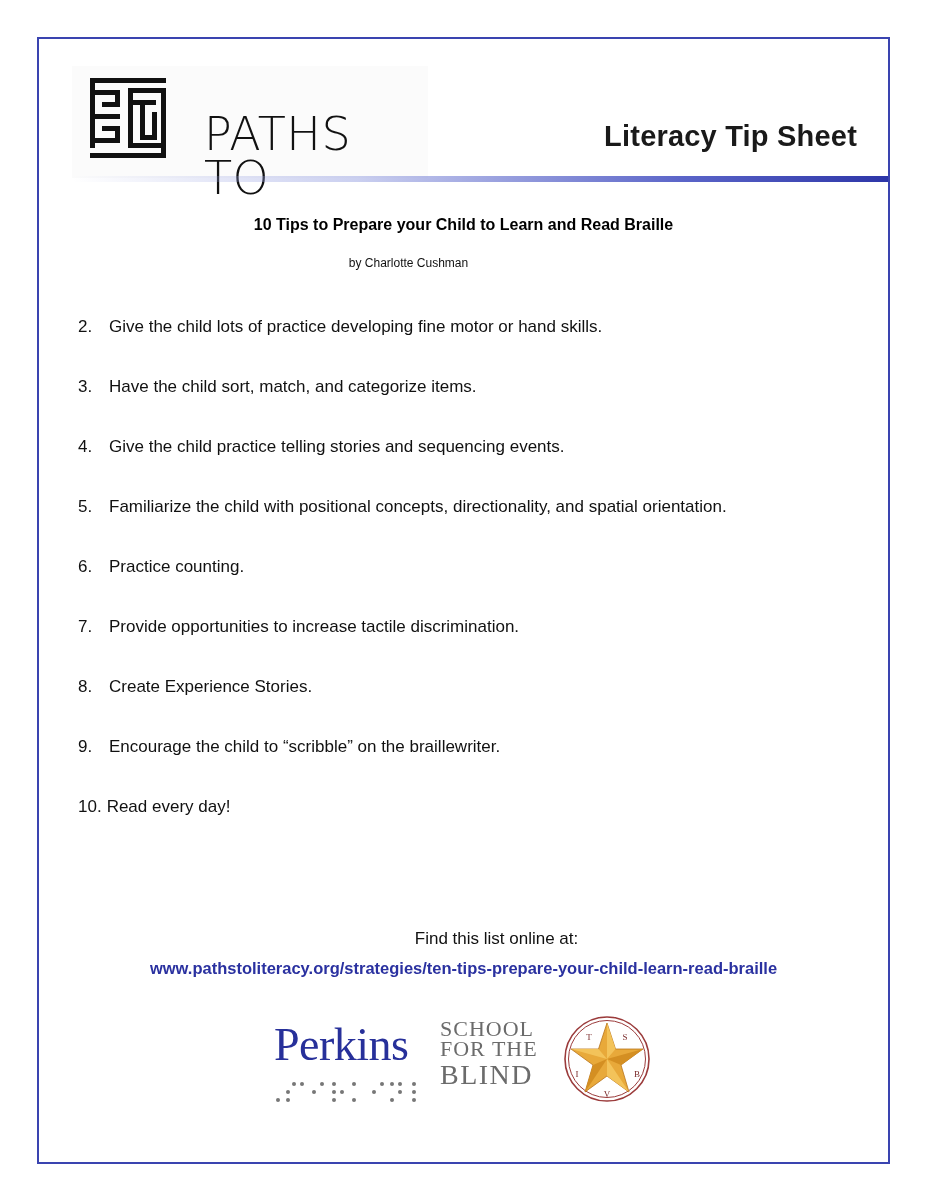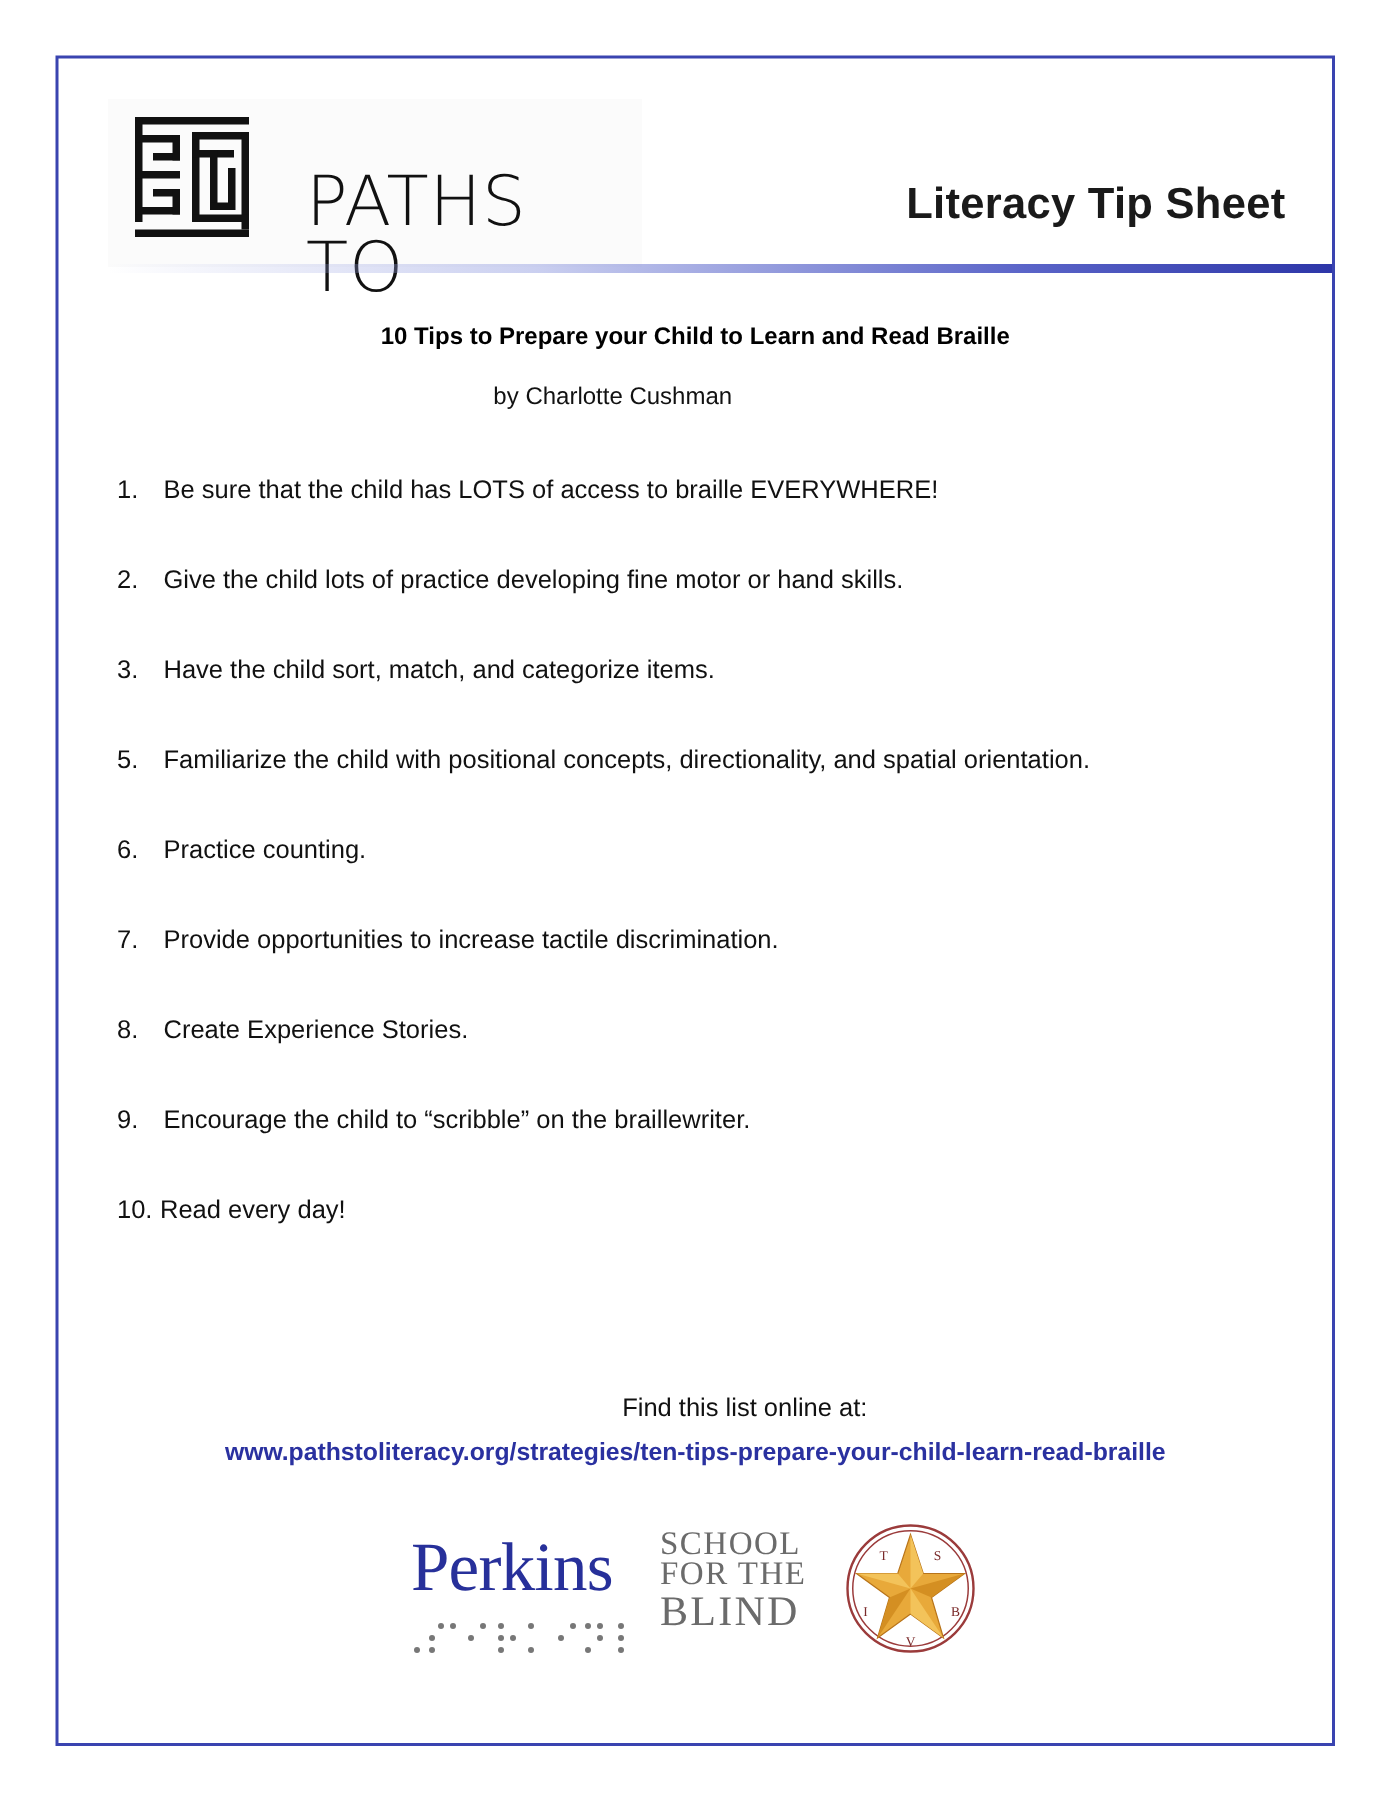--- a/index.html
+++ b/index.html
@@ -12,21 +12,21 @@
     .logo-mark { position: absolute; left: 18px; top: 12px; width: 76px; height: 80px; }
     .logo-text { position: absolute; left: 132px; top: 10px; font-size: 46px; line-height: 44px;
                  letter-spacing: 0.5px; color: #111; font-family: "DejaVu Sans", sans-serif; font-weight: 300; margin-top: 36px; }
     .tip-label { position: absolute; right: 70px; top: 120px; font-size: 29px; font-weight: bold;
                  color: #1a1a1a; letter-spacing: 0.2px; }
     .gradient-bar { position: absolute; left: 72px; top: 176px; width: 816px; height: 6px;
                     background: linear-gradient(to right, rgba(60,70,180,0) 0%, rgba(150,160,225,0.5) 35%, #5a64c8 75%, #2d36a8 100%); }
     .title { position: absolute; left: 0; width: 927px; top: 216px; text-align: center;
              font-size: 16px; font-weight: bold; color: #000; }
     .byline { position: absolute; left: 0; width: 817px; top: 256px; text-align: center;
-              font-size: 16px; color: #111; }
+              font-size: 12px; color: #111; }
     .tips { position: absolute; left: 78px; top: 317px; margin: 0; padding: 0; list-style: none; }
     .tip { position: relative; height: 60px; font-size: 17px; line-height: 20px; color: #111; }
     .tip-num { display: inline-block; width: 31px; }
     .tip-num.wide { width: auto; margin-right: 5px; }
     .find { position: absolute; left: 0; width: 927px; top: 929px; text-align: center;
             font-size: 17px; color: #111; padding-left: 33px; }
     .url { position: absolute; left: 0; width: 927px; top: 959px; text-align: center;
            font-size: 16.5px; font-weight: bold; color: #2a31a0; text-decoration: none; }
     .perkins { position: absolute; left: 274px; top: 1022px; font-family: "Liberation Serif", serif;
                font-size: 46px; color: #27309a; line-height: 46px; letter-spacing: -0.5px; }
@@ -70,23 +70,23 @@
   </div>
 </div>
 
 <div class="tip-label">Literacy Tip Sheet</div>
 <div class="gradient-bar"></div>
 
 <h1 class="title" style="margin:0">10 Tips to Prepare your Child to Learn and Read Braille</h1>
 <div class="byline">by Charlotte Cushman</div>
 
 <ol class="tips">
-  <li class="tip"><span class="tip-num">1.</span><span>Be sure that the child has LOTS of access to braille EVERYWHERE!</span></li>
   <li class="tip"><span class="tip-num">2.</span><span>Give the child lots of practice developing fine motor or hand skills.</span></li>
   <li class="tip"><span class="tip-num">3.</span><span>Have the child sort, match, and categorize items.</span></li>
+  <li class="tip"><span class="tip-num">4.</span><span>Give the child practice telling stories and sequencing events.</span></li>
   <li class="tip"><span class="tip-num">5.</span><span>Familiarize the child with positional concepts, directionality, and spatial orientation.</span></li>
   <li class="tip"><span class="tip-num">6.</span><span>Practice counting.</span></li>
   <li class="tip"><span class="tip-num">7.</span><span>Provide opportunities to increase tactile discrimination.</span></li>
   <li class="tip"><span class="tip-num">8.</span><span>Create Experience Stories.</span></li>
   <li class="tip"><span class="tip-num">9.</span><span>Encourage the child to “scribble” on the braillewriter.</span></li>
   <li class="tip"><span class="tip-num wide">10.</span><span>Read every day!</span></li>
 </ol>
 
 <div class="find">Find this list online at:</div>
 <a class="url">www.pathstoliteracy.org/strategies/ten-tips-prepare-your-child-learn-read-braille</a>

